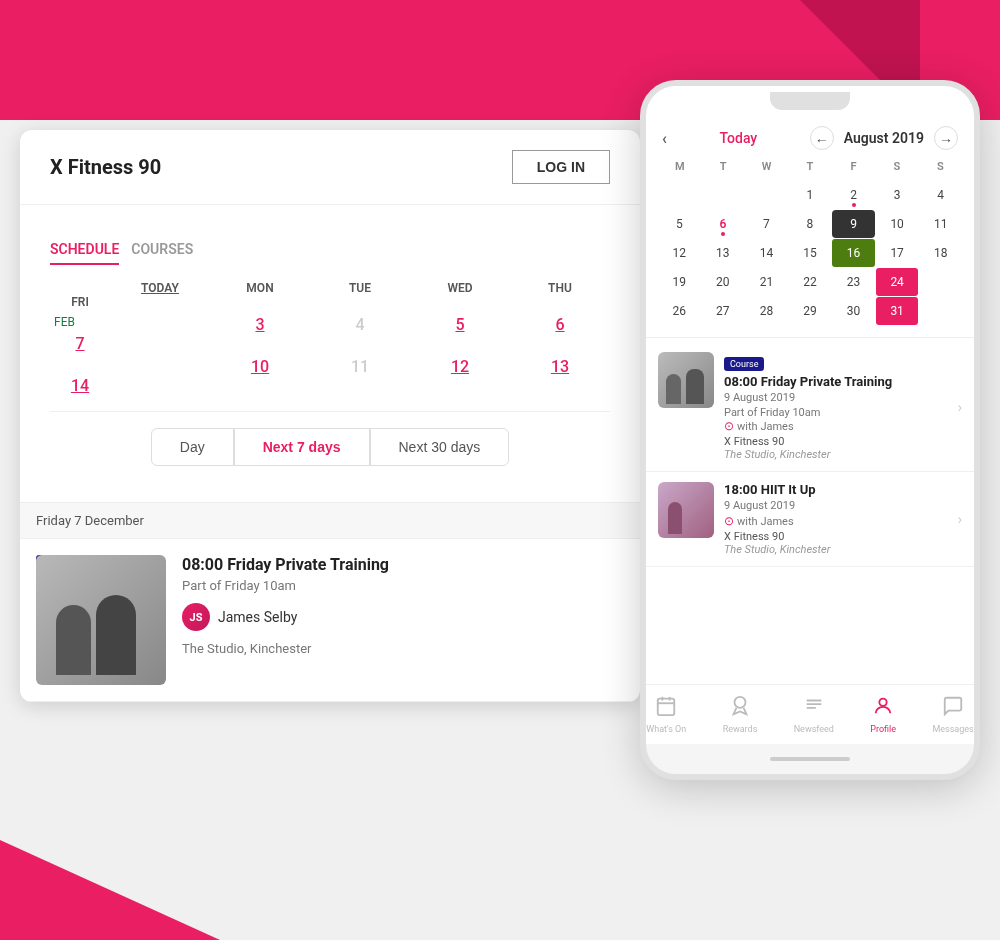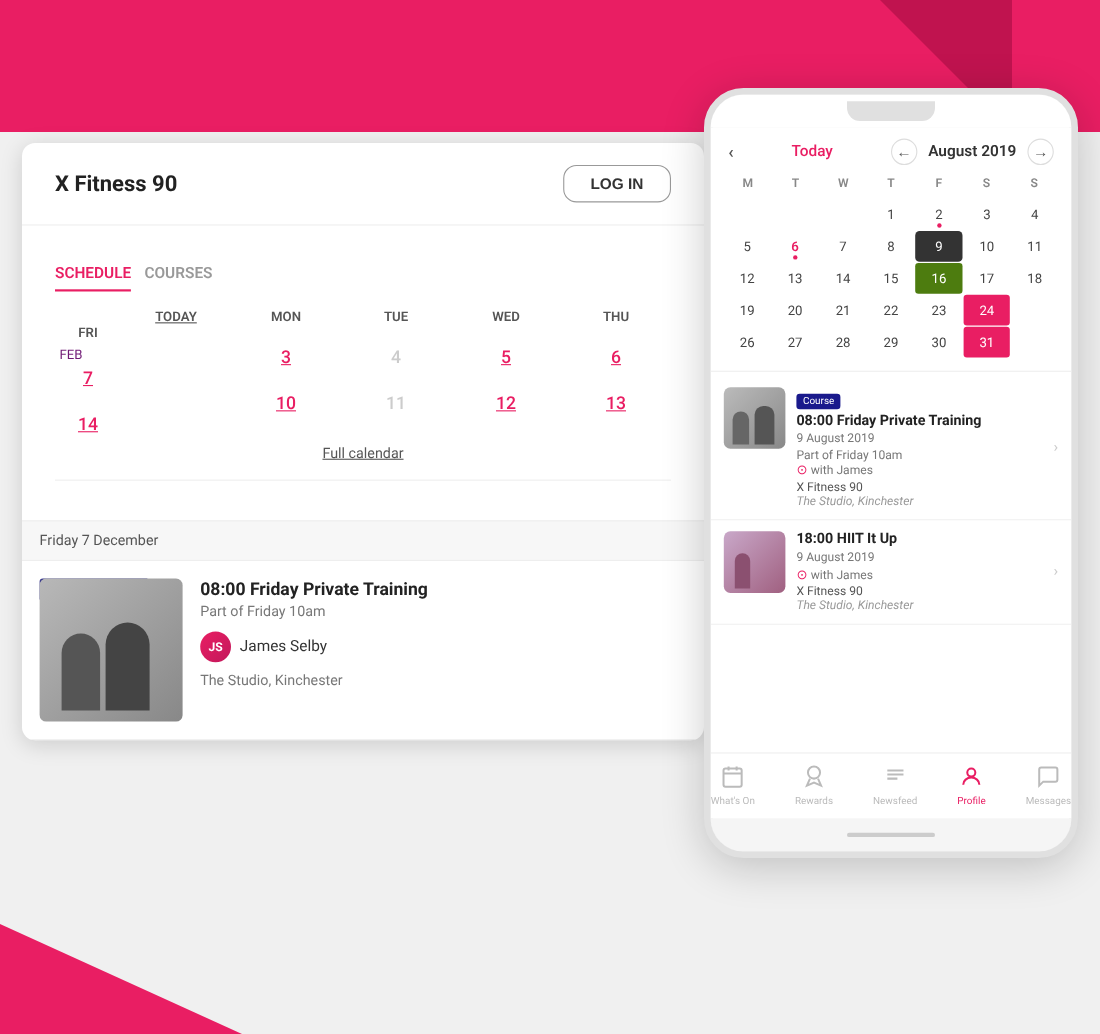--- a/index.html
+++ b/index.html
@@ -56,21 +56,21 @@
     }
 
     .login-btn {
       border: 1px solid #999;
       background: #fff;
       padding: 8px 24px;
       font-size: 14px;
       font-weight: 600;
       color: #333;
       cursor: pointer;
-      border-radius: 12px;
+      border-radius: 0;
     }
 
     .card-body {
       padding: 20px 30px;
     }
 
     .follow-btn {
       background: #e91e63;
       color: #fff;
       border: none;
@@ -118,21 +118,21 @@
       font-weight: 600;
       color: #555;
       text-transform: uppercase;
     }
     .cal-day-label.today {
       text-decoration: underline;
     }
 
     .cal-month-label {
       font-size: 12px;
-      color: #701a75;
+      color: #15803d;
       text-align: left;
       padding-left: 4px;
     }
 
     .cal-row {
       display: grid;
       grid-template-columns: 60px repeat(5, 1fr);
       text-align: center;
       margin-bottom: 4px;
     }
@@ -683,24 +683,28 @@
         <span class="cal-month-label"></span>
         <span class="cal-date inactive"></span>
         <span class="cal-date">10</span>
         <span class="cal-date inactive">11</span>
         <span class="cal-date">12</span>
         <span class="cal-date">13</span>
         <span class="cal-date">14</span>
       </div>
     </div>
 
-    <div class="full-calendar">Full calendar</div>
 
     <hr class="divider">
 
+    <div class="view-buttons">
+      <button class="view-btn">Day</button>
+      <button class="view-btn active">Next 7 days</button>
+      <button class="view-btn">Next 30 days</button>
+    </div>
   </div>
 
   <div class="date-section-label">Friday 7 December</div>
 
   <div class="session-card">
     <div class="session-image-wrap">
       <span class="session-badge">Course Session</span>
       <div class="fake-photo"></div>
     </div>
     <div class="session-info">

